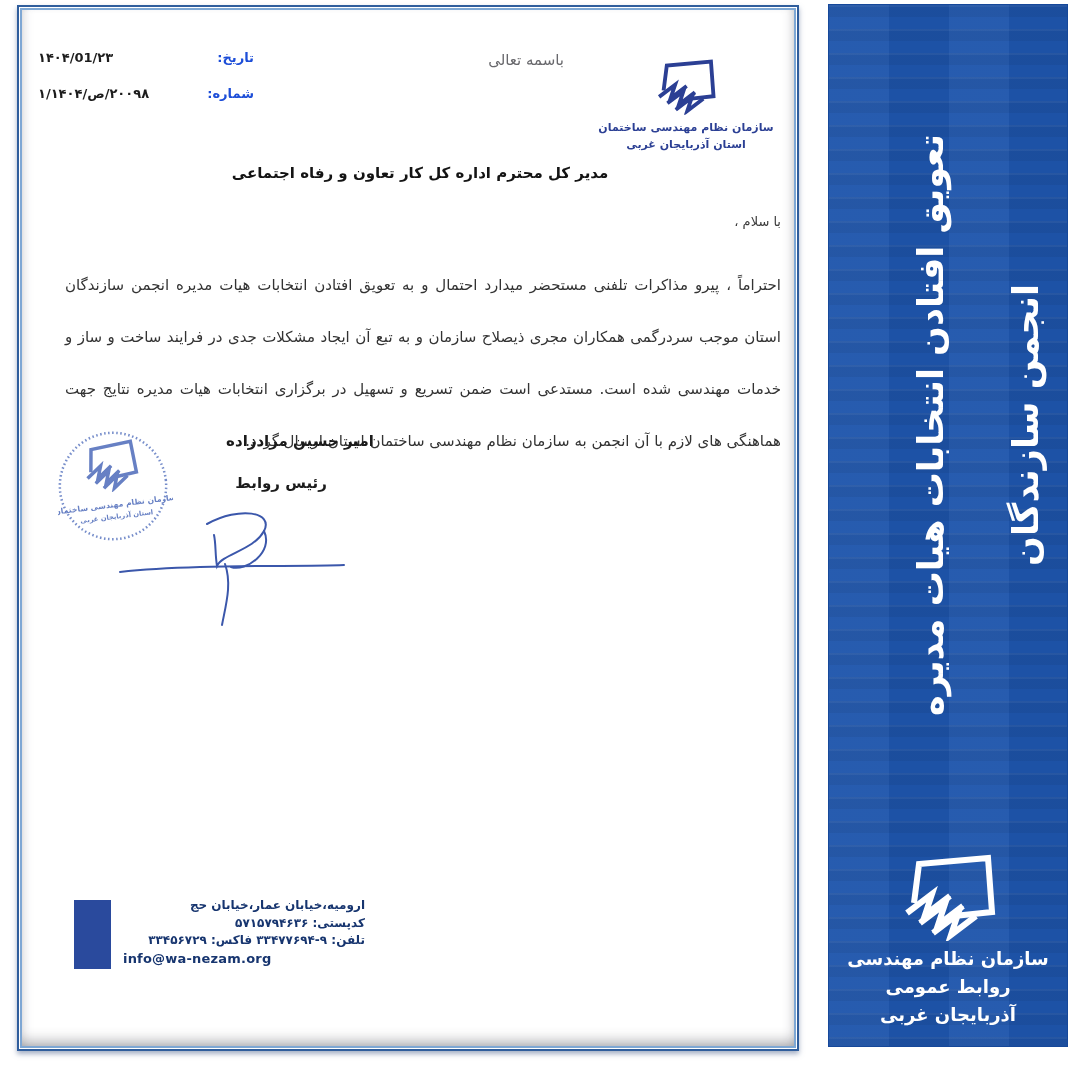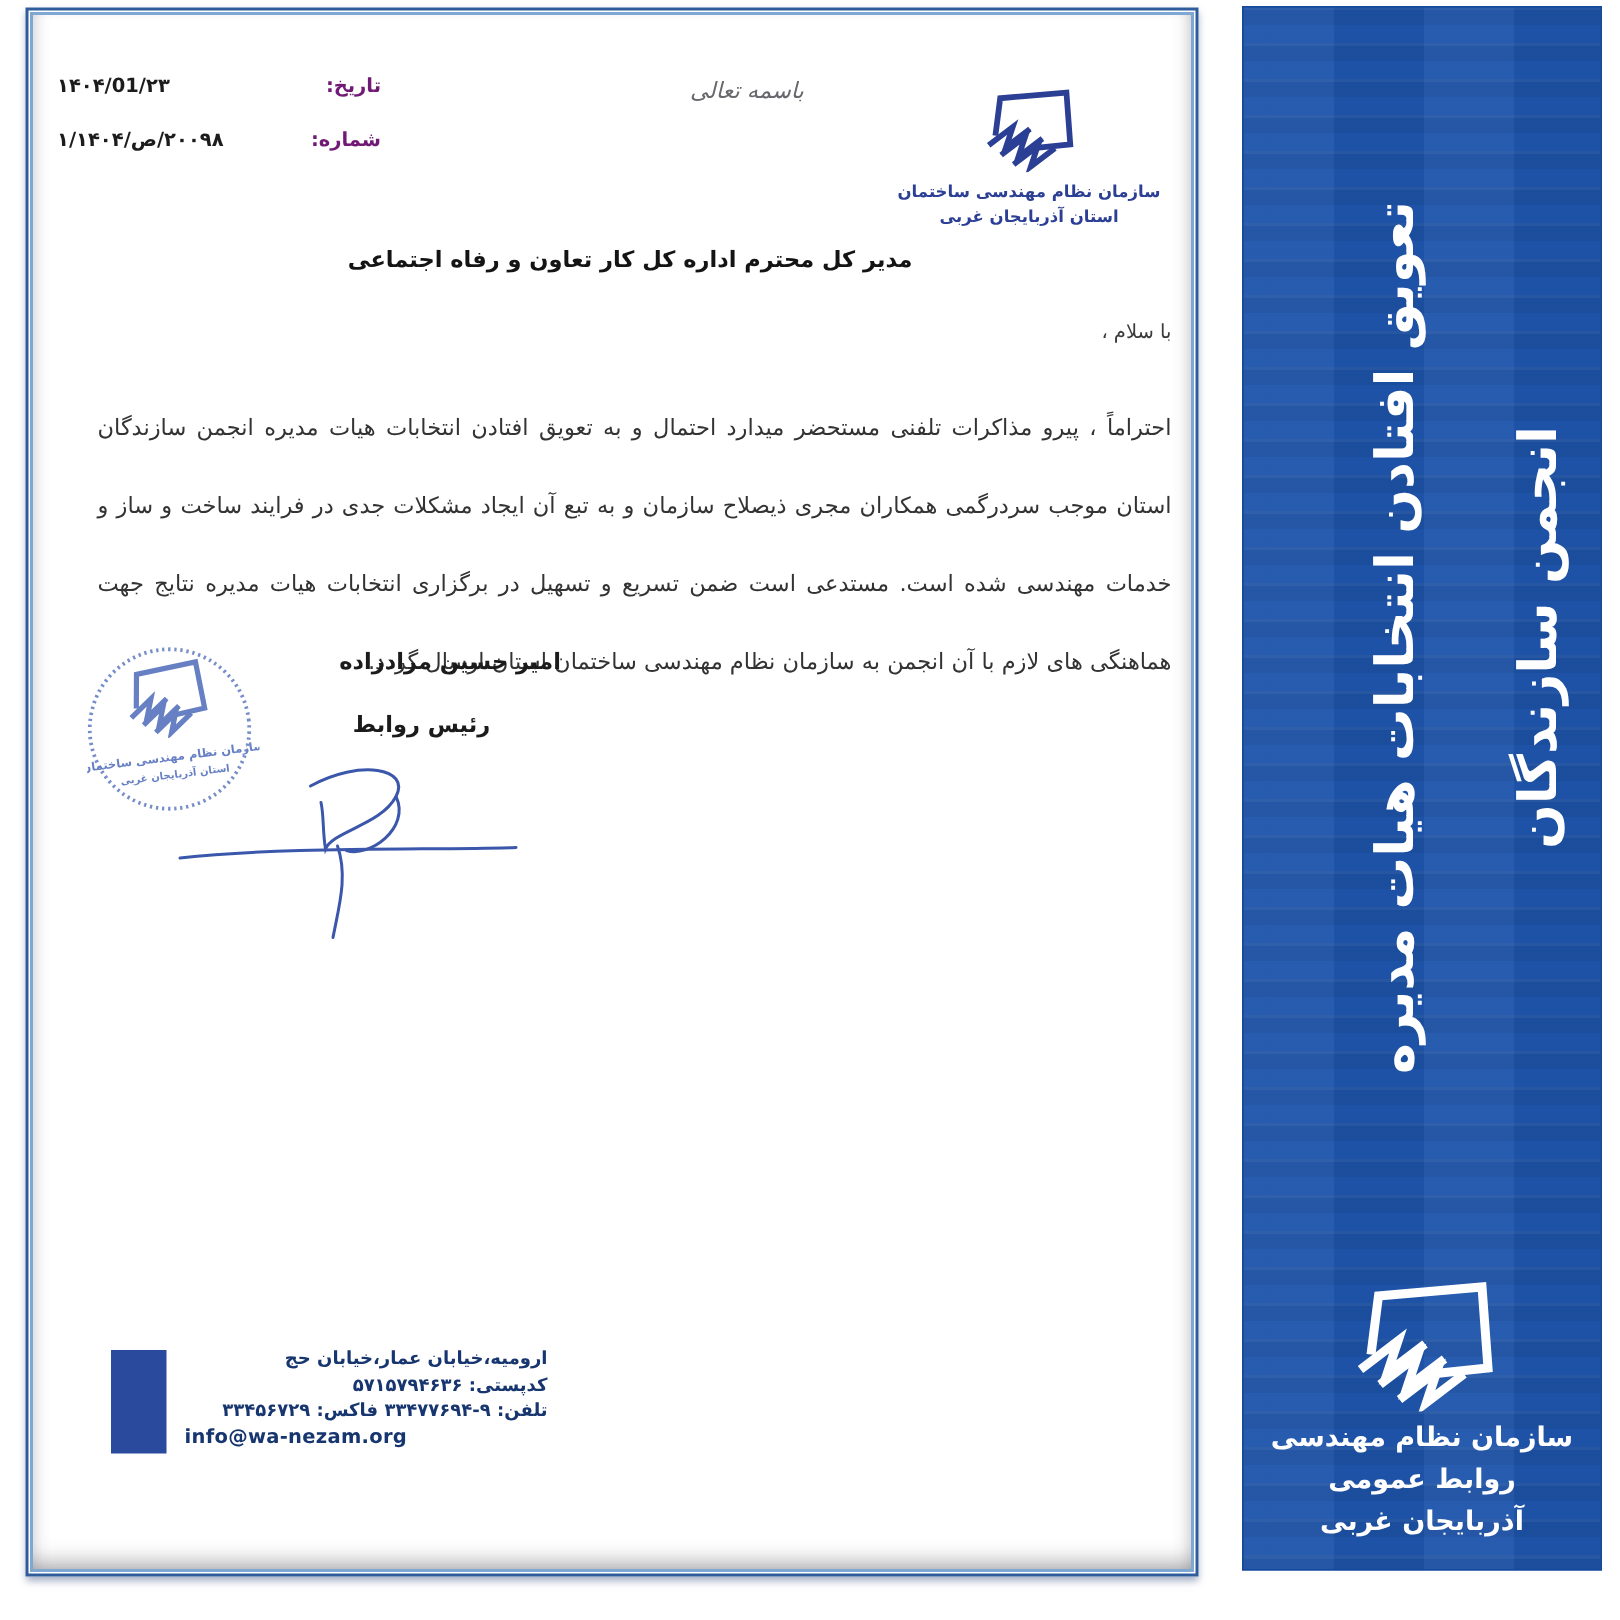--- a/index.html
+++ b/index.html
@@ -15,25 +15,25 @@
        box-shadow:inset 0 -12px 14px -8px rgba(70,70,80,.45),
                   inset -9px 0 12px -9px rgba(70,70,80,.30),
                   inset 9px 0 12px -9px rgba(70,70,80,.22);}
 
   .fa{direction:rtl;unicode-bidi:isolate;}
 
   
   #meta{position:absolute;left:19px;top:43px;width:216px;color:#151515;}
   .meta-row{display:flex;justify-content:space-between;align-items:baseline;
             direction:rtl;height:36px;font-size:13px;font-weight:bold;}
-  .meta-label{color:#701a75;}
+  .meta-label{color:#1d4ed8;}
   .meta-value{color:#1c1c1c;letter-spacing:.5px;}
 
-  #besmellah{position:absolute;left:399px;top:44px;width:160px;text-align:center;
-             font-size:15px;color:#68686c;font-style:italic;}
+  #besmellah{position:absolute;left:385px;top:44px;width:160px;text-align:right;
+             font-size:15px;color:#68686c;}
 
   
   #org-block{position:absolute;left:572px;top:50px;width:190px;text-align:center;}
   #org-block .org-name{font-size:11px;font-weight:bold;color:#2b3f94;line-height:17px;}
 
   
   #recipient{position:absolute;right:16px;top:157px;left:40px;text-align:center;
              font-size:15px;font-weight:bold;color:#141414;}
   #salutation{position:absolute;right:16px;top:207px;left:40px;text-align:right;
              font-size:13px;color:#3b3b3b;}

